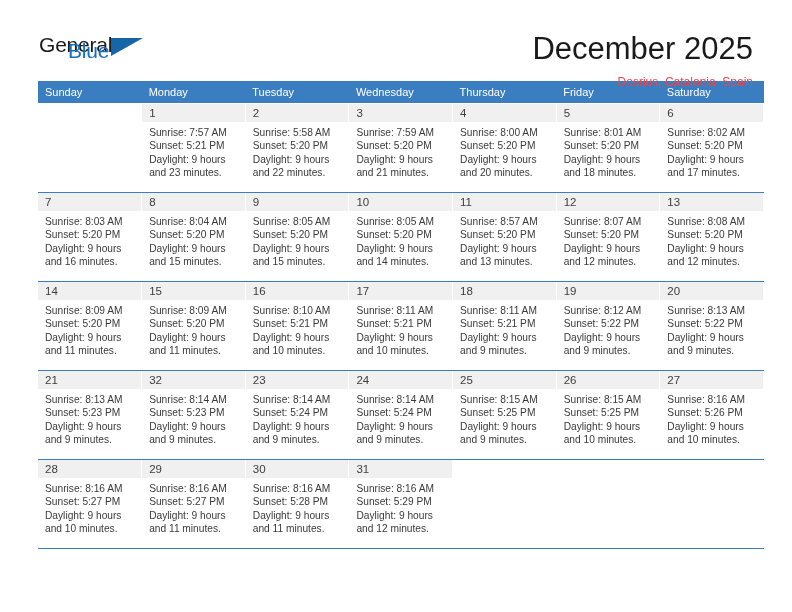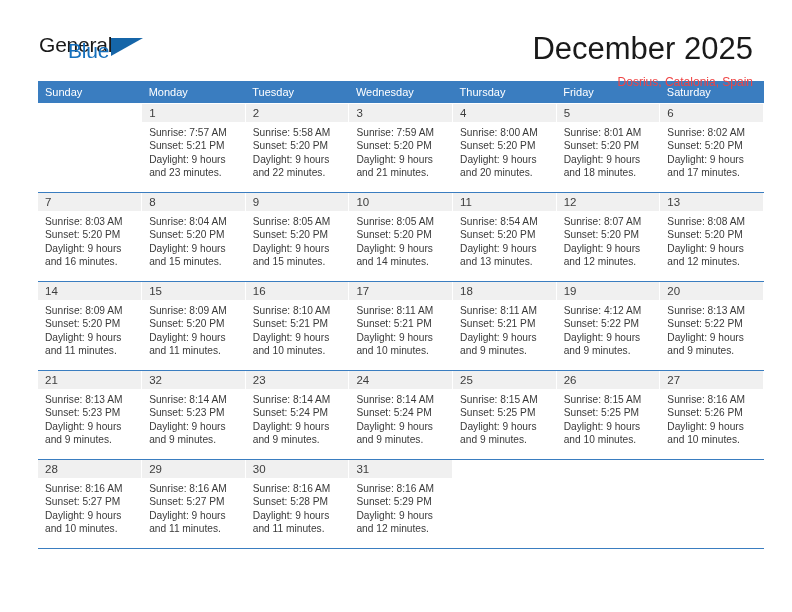--- a/index.html
+++ b/index.html
@@ -268,21 +268,21 @@
             <div class="info">
               <div>Sunrise: 8:05 AM</div>
               <div>Sunset: 5:20 PM</div>
               <div>Daylight: 9 hours</div>
               <div>and 14 minutes.</div>
             </div>
           </td>
           <td>
             <div class="daynum">11</div>
             <div class="info">
-              <div>Sunrise: 8:54 AM</div>
+              <div>Sunrise: 8:57 AM</div>
               <div>Sunset: 5:20 PM</div>
               <div>Daylight: 9 hours</div>
               <div>and 13 minutes.</div>
             </div>
           </td>
           <td>
             <div class="daynum">12</div>
             <div class="info">
               <div>Sunrise: 8:07 AM</div>
               <div>Sunset: 5:20 PM</div>
@@ -343,21 +343,21 @@
             <div class="info">
               <div>Sunrise: 8:11 AM</div>
               <div>Sunset: 5:21 PM</div>
               <div>Daylight: 9 hours</div>
               <div>and 9 minutes.</div>
             </div>
           </td>
           <td>
             <div class="daynum">19</div>
             <div class="info">
-              <div>Sunrise: 4:12 AM</div>
+              <div>Sunrise: 8:12 AM</div>
               <div>Sunset: 5:22 PM</div>
               <div>Daylight: 9 hours</div>
               <div>and 9 minutes.</div>
             </div>
           </td>
           <td>
             <div class="daynum">20</div>
             <div class="info">
               <div>Sunrise: 8:13 AM</div>
               <div>Sunset: 5:22 PM</div>

